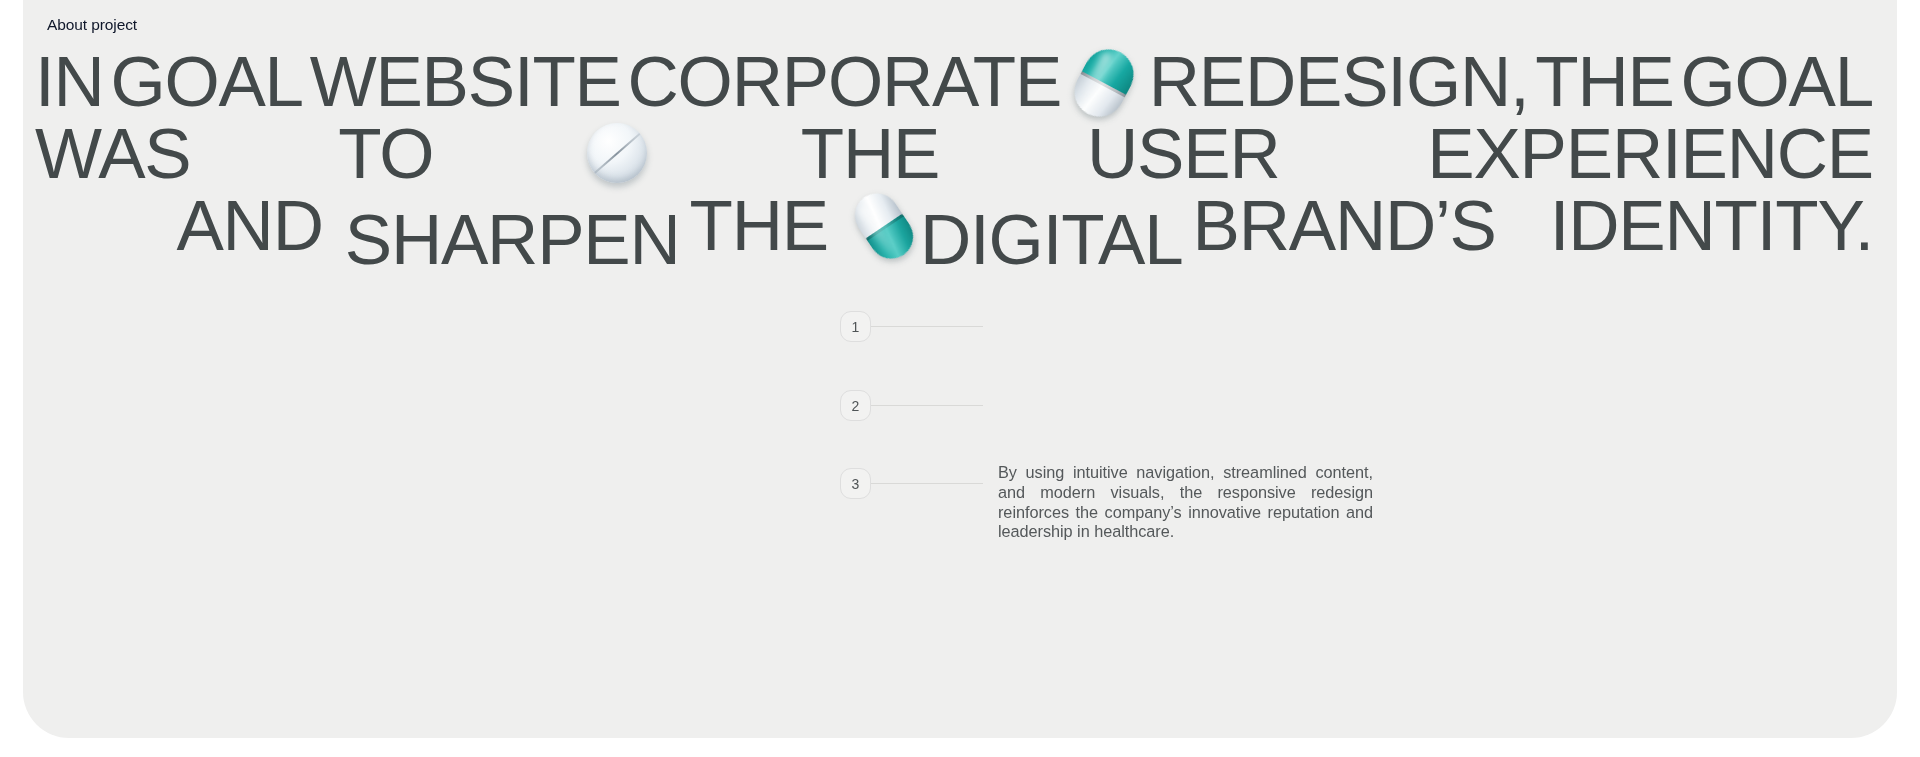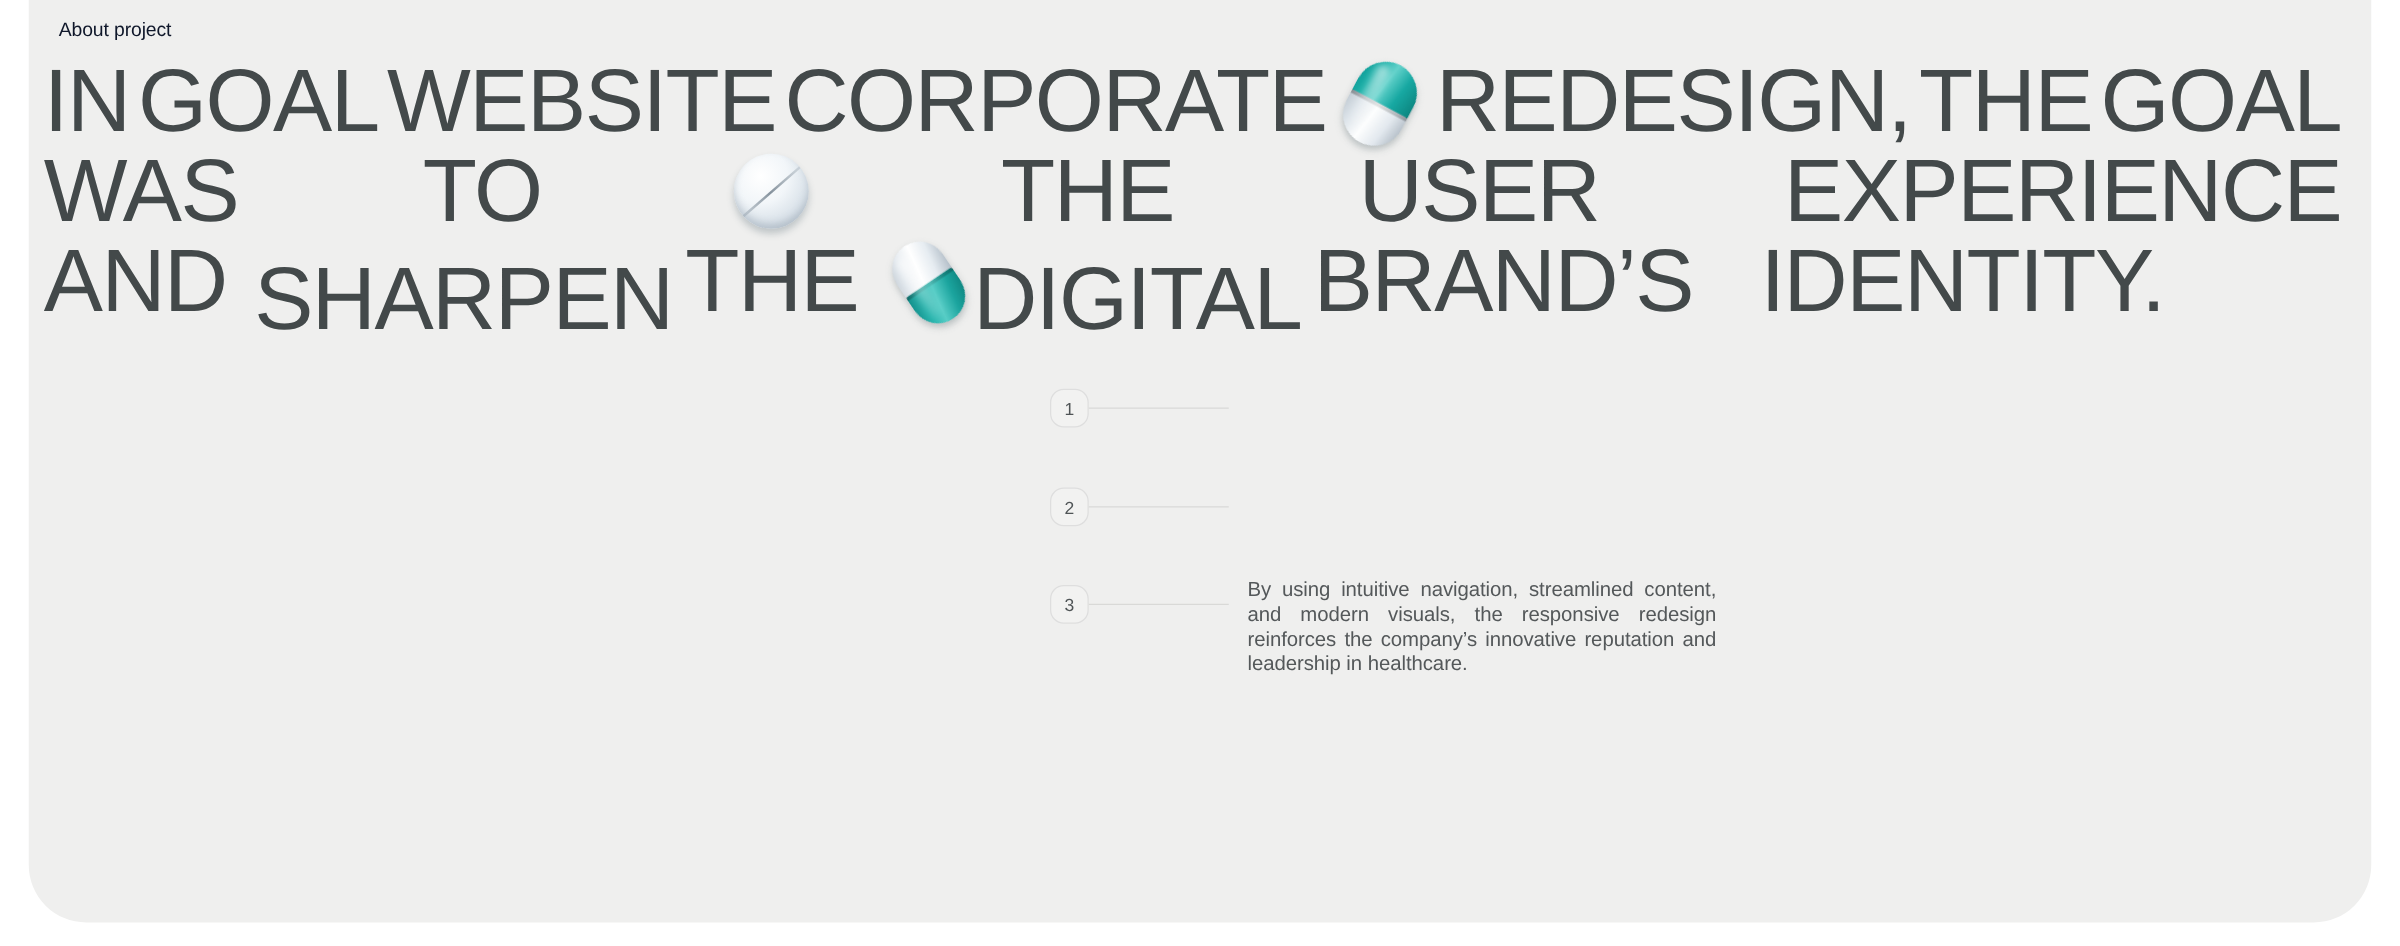--- a/index.html
+++ b/index.html
@@ -52,21 +52,21 @@
     font-weight: 350;
     color: #43494a;
     letter-spacing: -1.2px;
     white-space: nowrap;
   }
 
   .hl-line.justify {
     justify-content: space-between;
   }
   .hl-line.start {
-    justify-content: flex-start;
+    justify-content: flex-end;
   }
   .hl-line.start .w { margin-right: 22px; }
   .hl-line.start .w.tight { margin-right: 10px; margin-top: 28px; }
   .hl-line.start .w:last-child { margin-right: 0; margin-left: 32px; }
 
   .w { display: inline-block; }
 
   
   .pill-wrap {
     display: inline-block;

